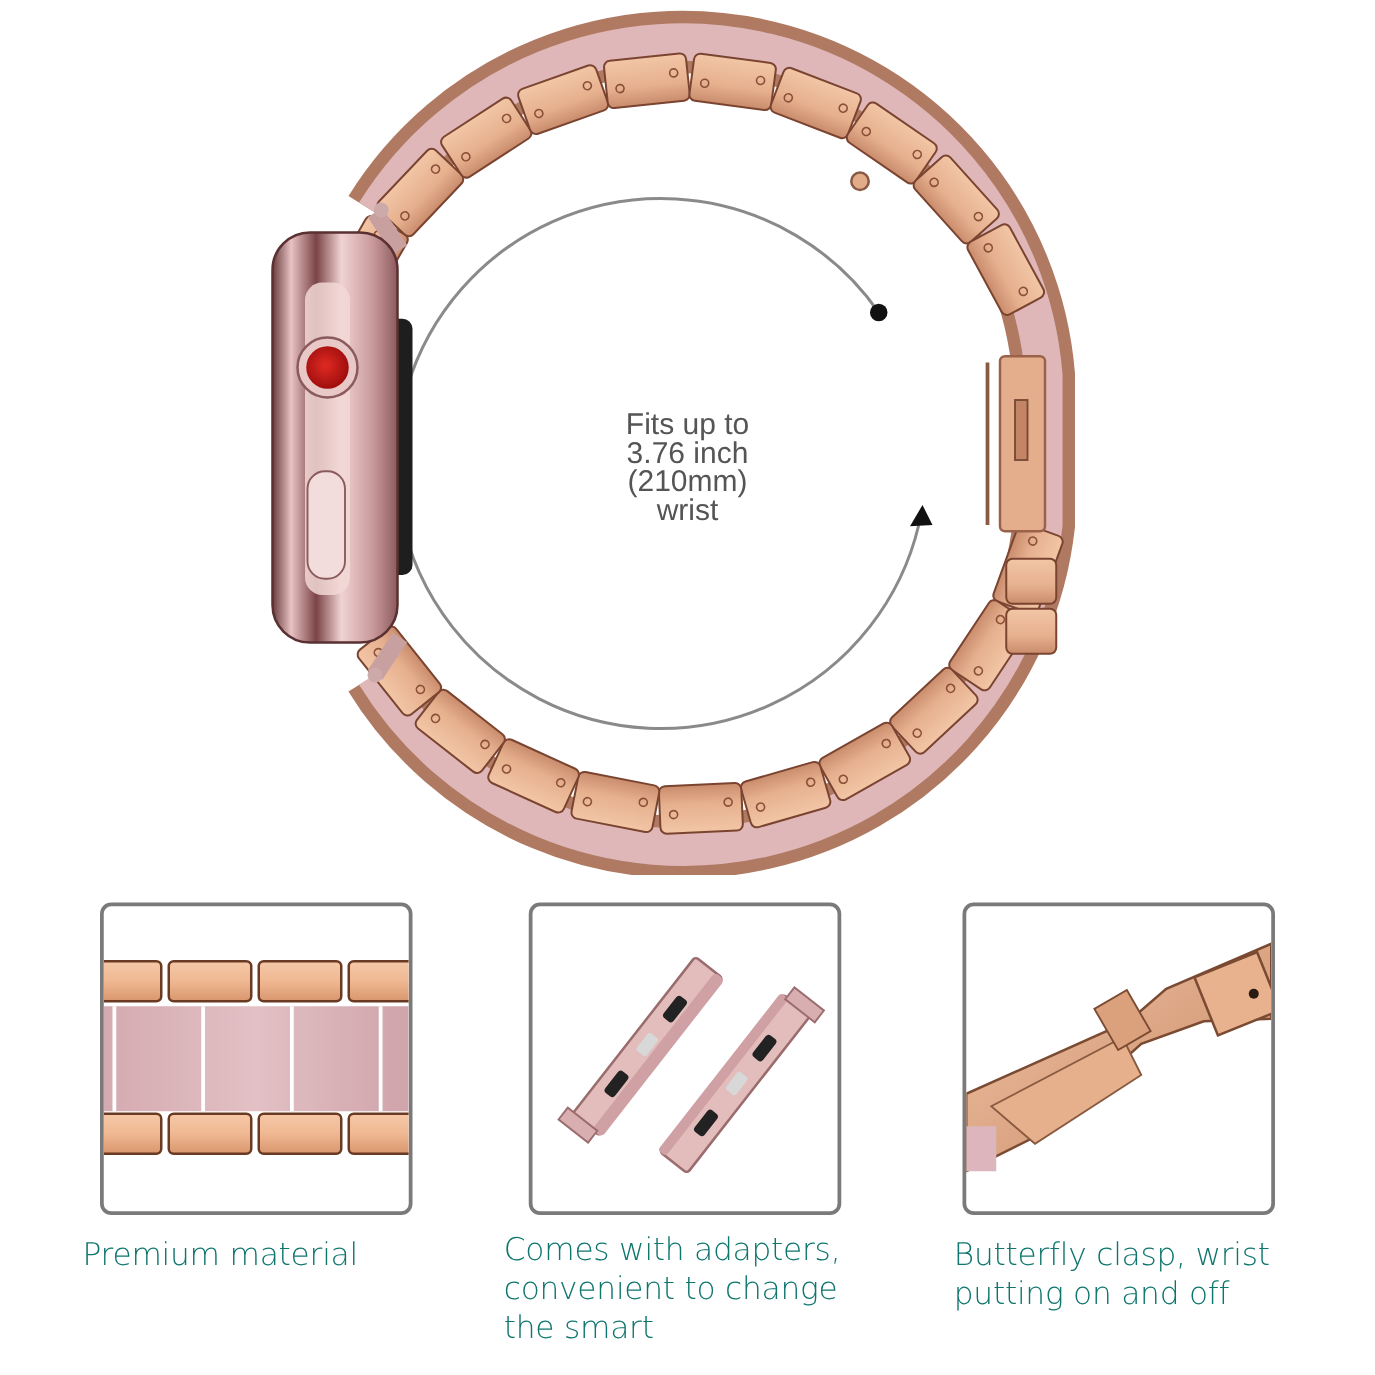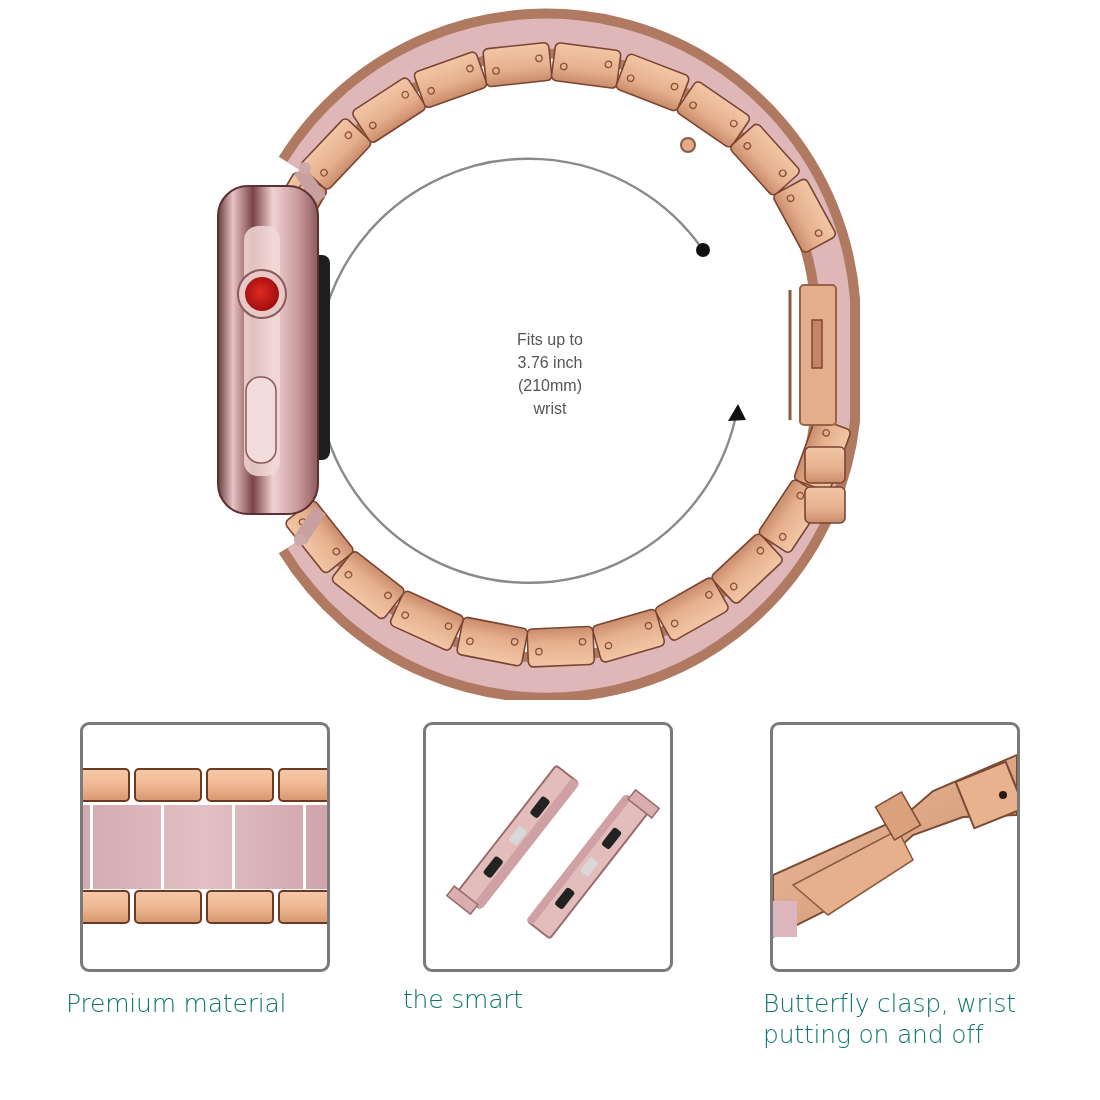--- a/index.html
+++ b/index.html
@@ -1,20 +1,20 @@
 <!DOCTYPE html>
 <html><head>
 <meta charset="utf-8">
 <style>
   html, body { margin:0; padding:0; background:#ffffff; }
   body { width:1100px; height:1100px; position:relative; overflow:hidden; font-family:"DejaVu Sans", sans-serif; }
   .abs { position:absolute; }
   #hero { left:0; top:0; width:1100px; height:700px; }
   .fit-text { position:absolute; left:448px; top:328px; width:204px; text-align:center;
-    font-family:"Liberation Sans", sans-serif; font-size:16px; line-height:23px; color:#555555; }
+    font-family:"Liberation Sans", sans-serif; font-size:24px; line-height:23px; color:#555555; }
   .fit-text span { display:block; }
   .panel { position:absolute; top:722px; width:244px; height:244px; border:3px solid #7a7a7a; border-radius:9px; background:#fff; overflow:hidden; box-sizing:content-box; }
   .panel svg { display:block; }
   .caption { position:absolute; font-family:"DejaVu Sans", sans-serif; font-size:25px; line-height:31px; color:#0f766e; letter-spacing:-0.2px; font-weight:300; }
   .caption span { display:block; white-space:nowrap; }
 </style>
 </head>
 <body>
 
 <svg id="hero" class="abs" viewBox="0 0 1100 700" width="1100" height="700">
@@ -251,18 +251,20 @@
     <rect x="190" y="45" width="54" height="50" transform="rotate(-22 217 70)" fill="#e8b28e" stroke="#7a4a32" stroke-width="2"></rect>
     <circle cx="230" cy="70" r="4" fill="#2a1a14"></circle>
     <rect x="0" y="176" width="24" height="36" fill="#dcb6bc"></rect>
   </svg>
 </div>
 
 <div class="caption" style="left:66px; top:988px;">
   <span>Premium material</span>
 </div>
 <div class="caption" style="left:403px; top:984px;">
+  <span>Comes with adapters,</span>
+  <span>convenient to change</span>
   <span>the smart</span>
 </div>
 <div class="caption" style="left:763px; top:988px;">
   <span>Butterfly clasp, wrist</span>
   <span>putting on and off</span>
 </div>
 
 </body></html>

